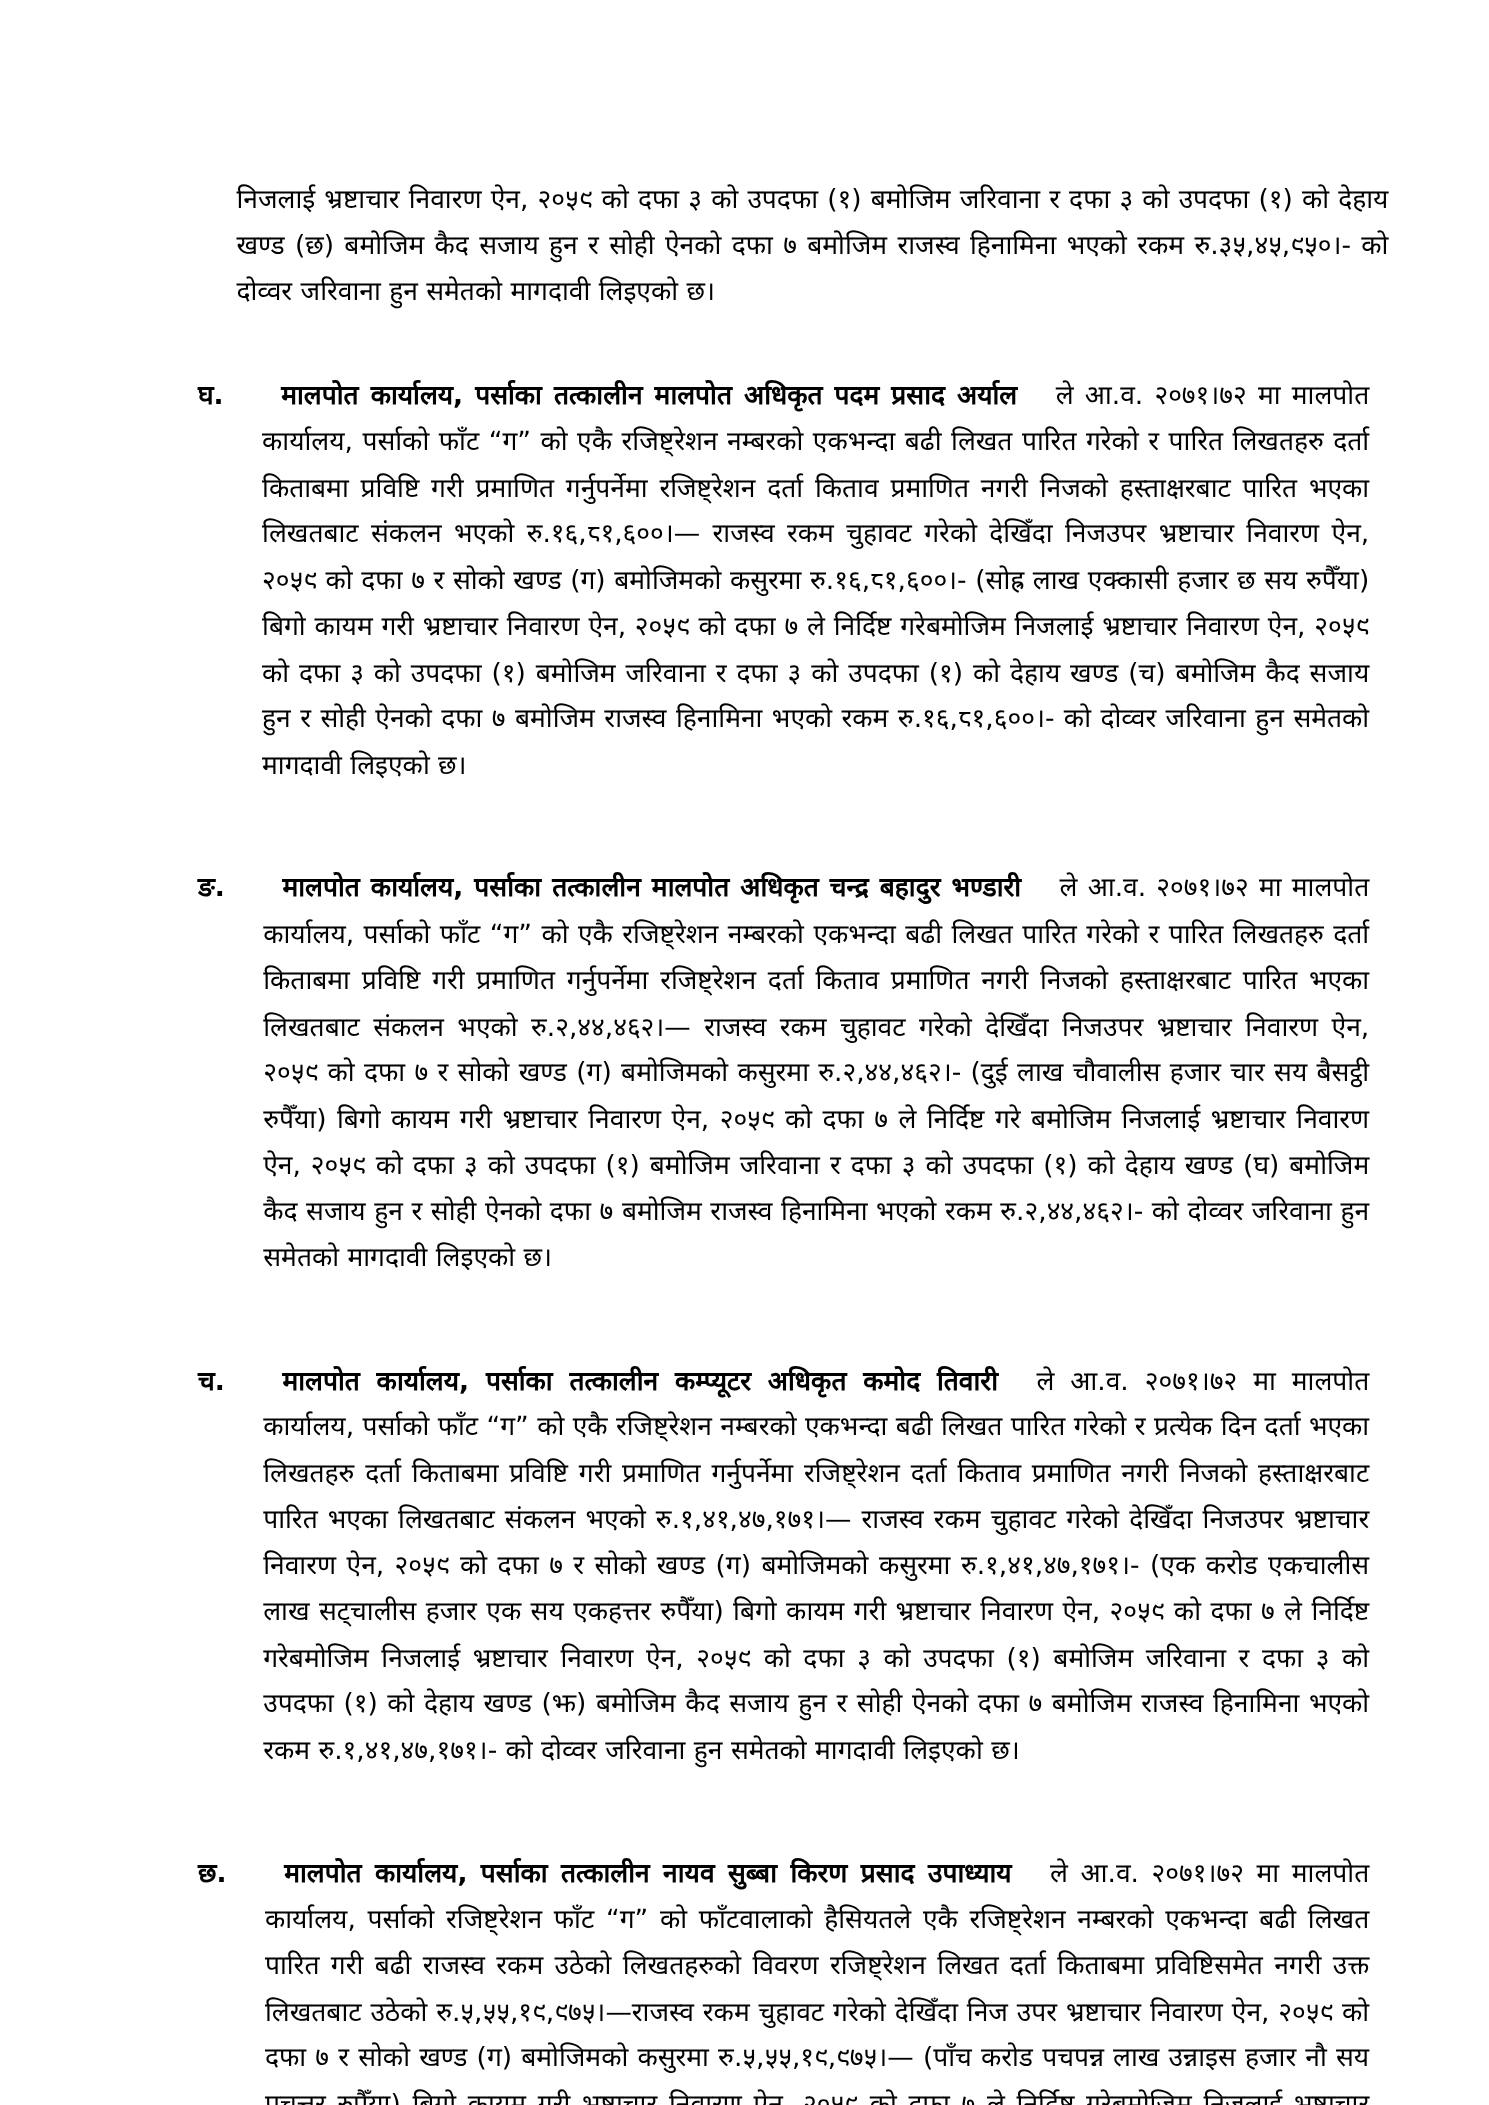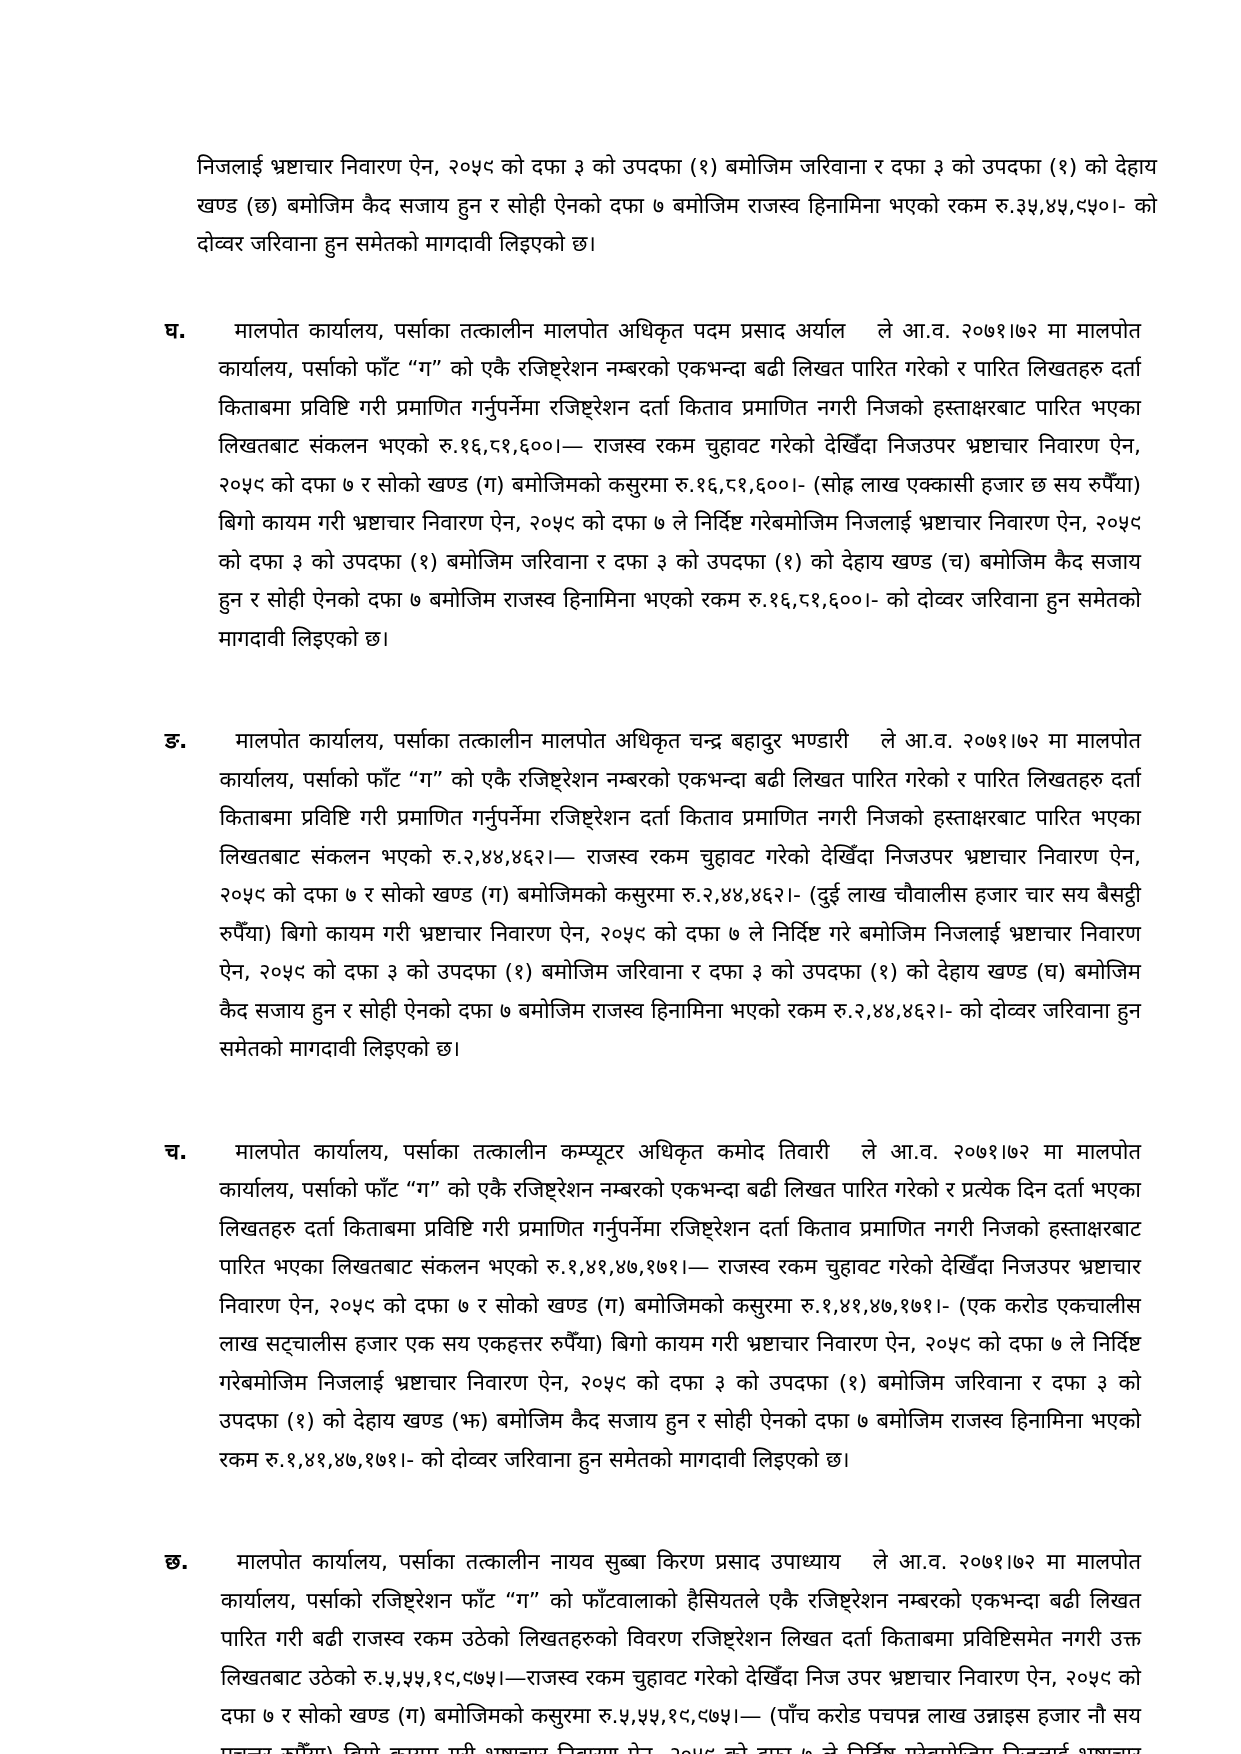--- a/index.html
+++ b/index.html
@@ -24,21 +24,21 @@
     }
     .para { text-align: justify; }
     .para.intro { margin-left: 48px; }
     .para.labeled { display: flex; align-items: flex-start; }
     .sec-label {
       flex: 0 0 48px;
       font-weight: 700;
       text-align: left;
     }
     .sec-text { flex: 1 1 auto; text-align: justify; }
-    .bold-lead { font-weight: 400; }
+    .bold-lead { font-weight: 700; }
   </style>
 </head>
 <body>
 
 <div class="page">
   <div class="content">
 
     <p class="para intro">निजलाई भ्रष्टाचार निवारण ऐन, २०५९ को दफा ३ को उपदफा (१) बमोजिम जरिवाना र दफा ३ को उपदफा (१) को देहाय खण्ड (छ) बमोजिम कैद सजाय हुन र सोही ऐनको दफा ७ बमोजिम राजस्व हिनामिना भएको रकम रु.३५,४५,९५०।- को दोव्वर जरिवाना हुन समेतको मागदावी लिइएको छ।</p>
 
     <div class="para labeled">

